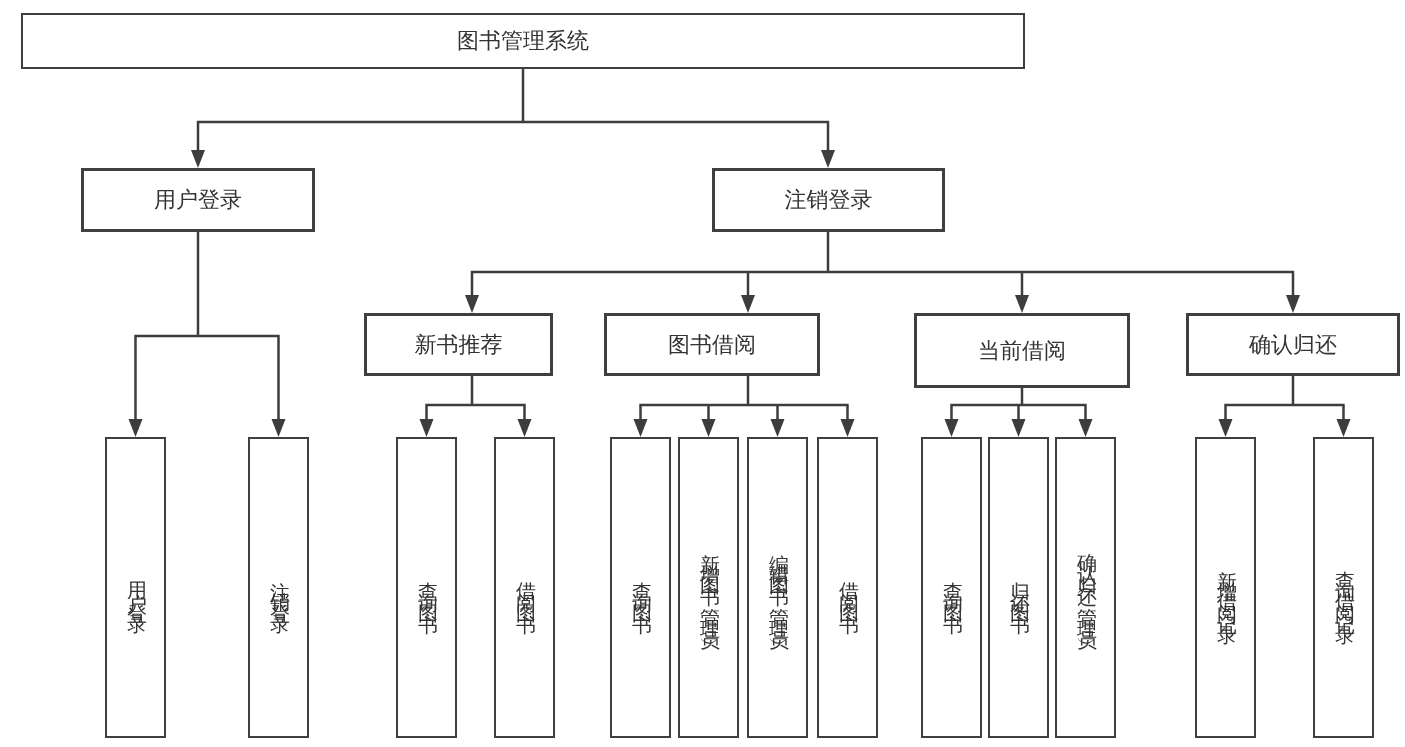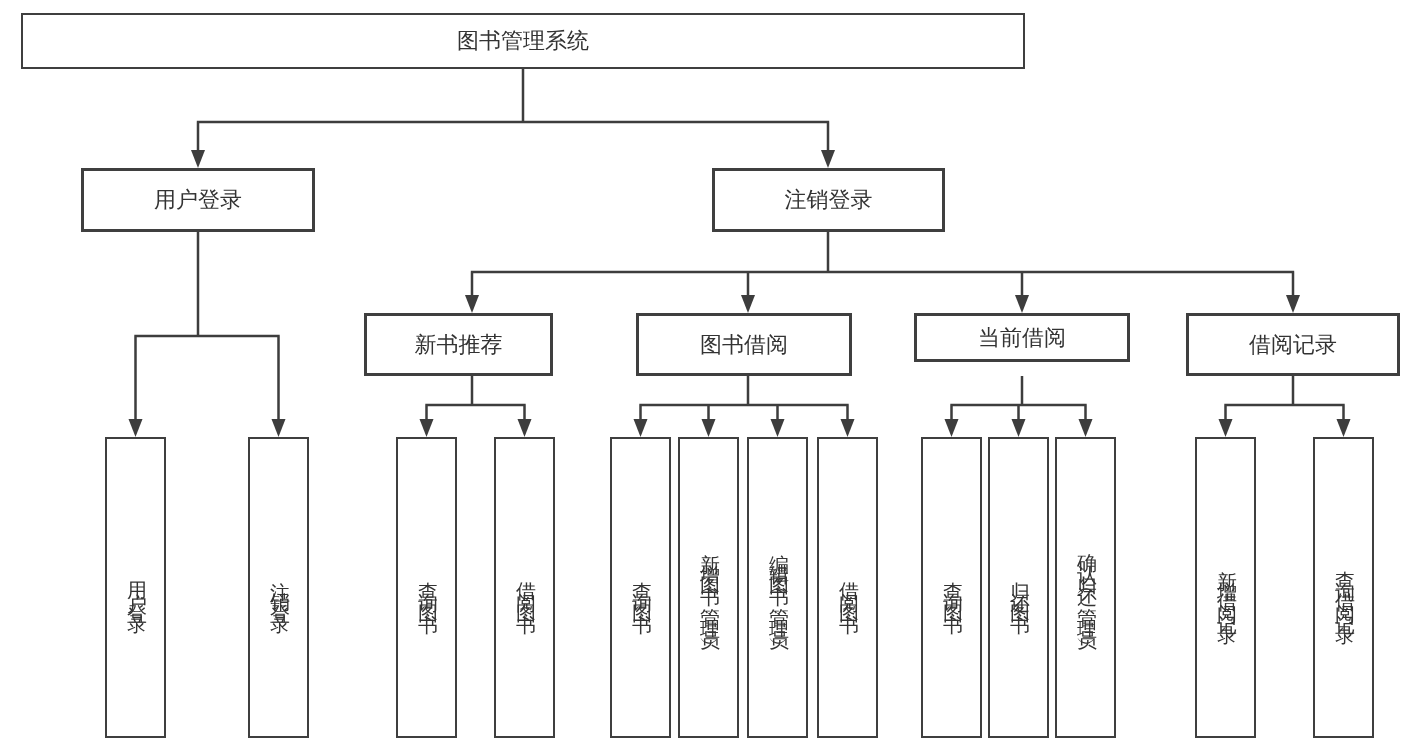--- a/index.html
+++ b/index.html
@@ -112,23 +112,23 @@
     <path class="tri" d="M1218.5,419 h14 l-7,18 z"></path>
     <path class="tri" d="M1336.5,419 h14 l-7,18 z"></path>
   </svg>
 
   <div class="node root" style="left:21px; top:13px; width:1004px; height:56px;">图书管理系统</div>
 
   <div class="node hnode" style="left:81px; top:168px; width:234px; height:64px;">用户登录</div>
   <div class="node hnode" style="left:712px; top:168px; width:233px; height:64px;">注销登录</div>
 
   <div class="node hnode" style="left:364px; top:313px; width:189px; height:63px;">新书推荐</div>
-  <div class="node hnode" style="left:636px; top:313px; width:216px; height:63px;">图书借阅</div>
-  <div class="node hnode" style="left:914px; top:313px; width:216px; height:49px;">当前借阅</div>
-  <div class="node hnode" style="left:1186px; top:313px; width:214px; height:63px;">借阅记录</div>
+  <div class="node hnode" style="left:604px; top:313px; width:216px; height:63px;">图书借阅</div>
+  <div class="node hnode" style="left:914px; top:313px; width:216px; height:75px;">当前借阅</div>
+  <div class="node hnode" style="left:1186px; top:313px; width:214px; height:63px;">确认归还</div>
 
   <div class="node leaf" style="left:105px; top:437px; width:61px; height:301px;">
     <span class="vtext">用户登录</span>
   </div>
   <div class="node leaf" style="left:248px; top:437px; width:61px; height:301px;">
     <span class="vtext">注销登录</span>
   </div>
 
   <div class="node leaf" style="left:396px; top:437px; width:61px; height:301px;">
     <span class="vtext">查询图书</span>

